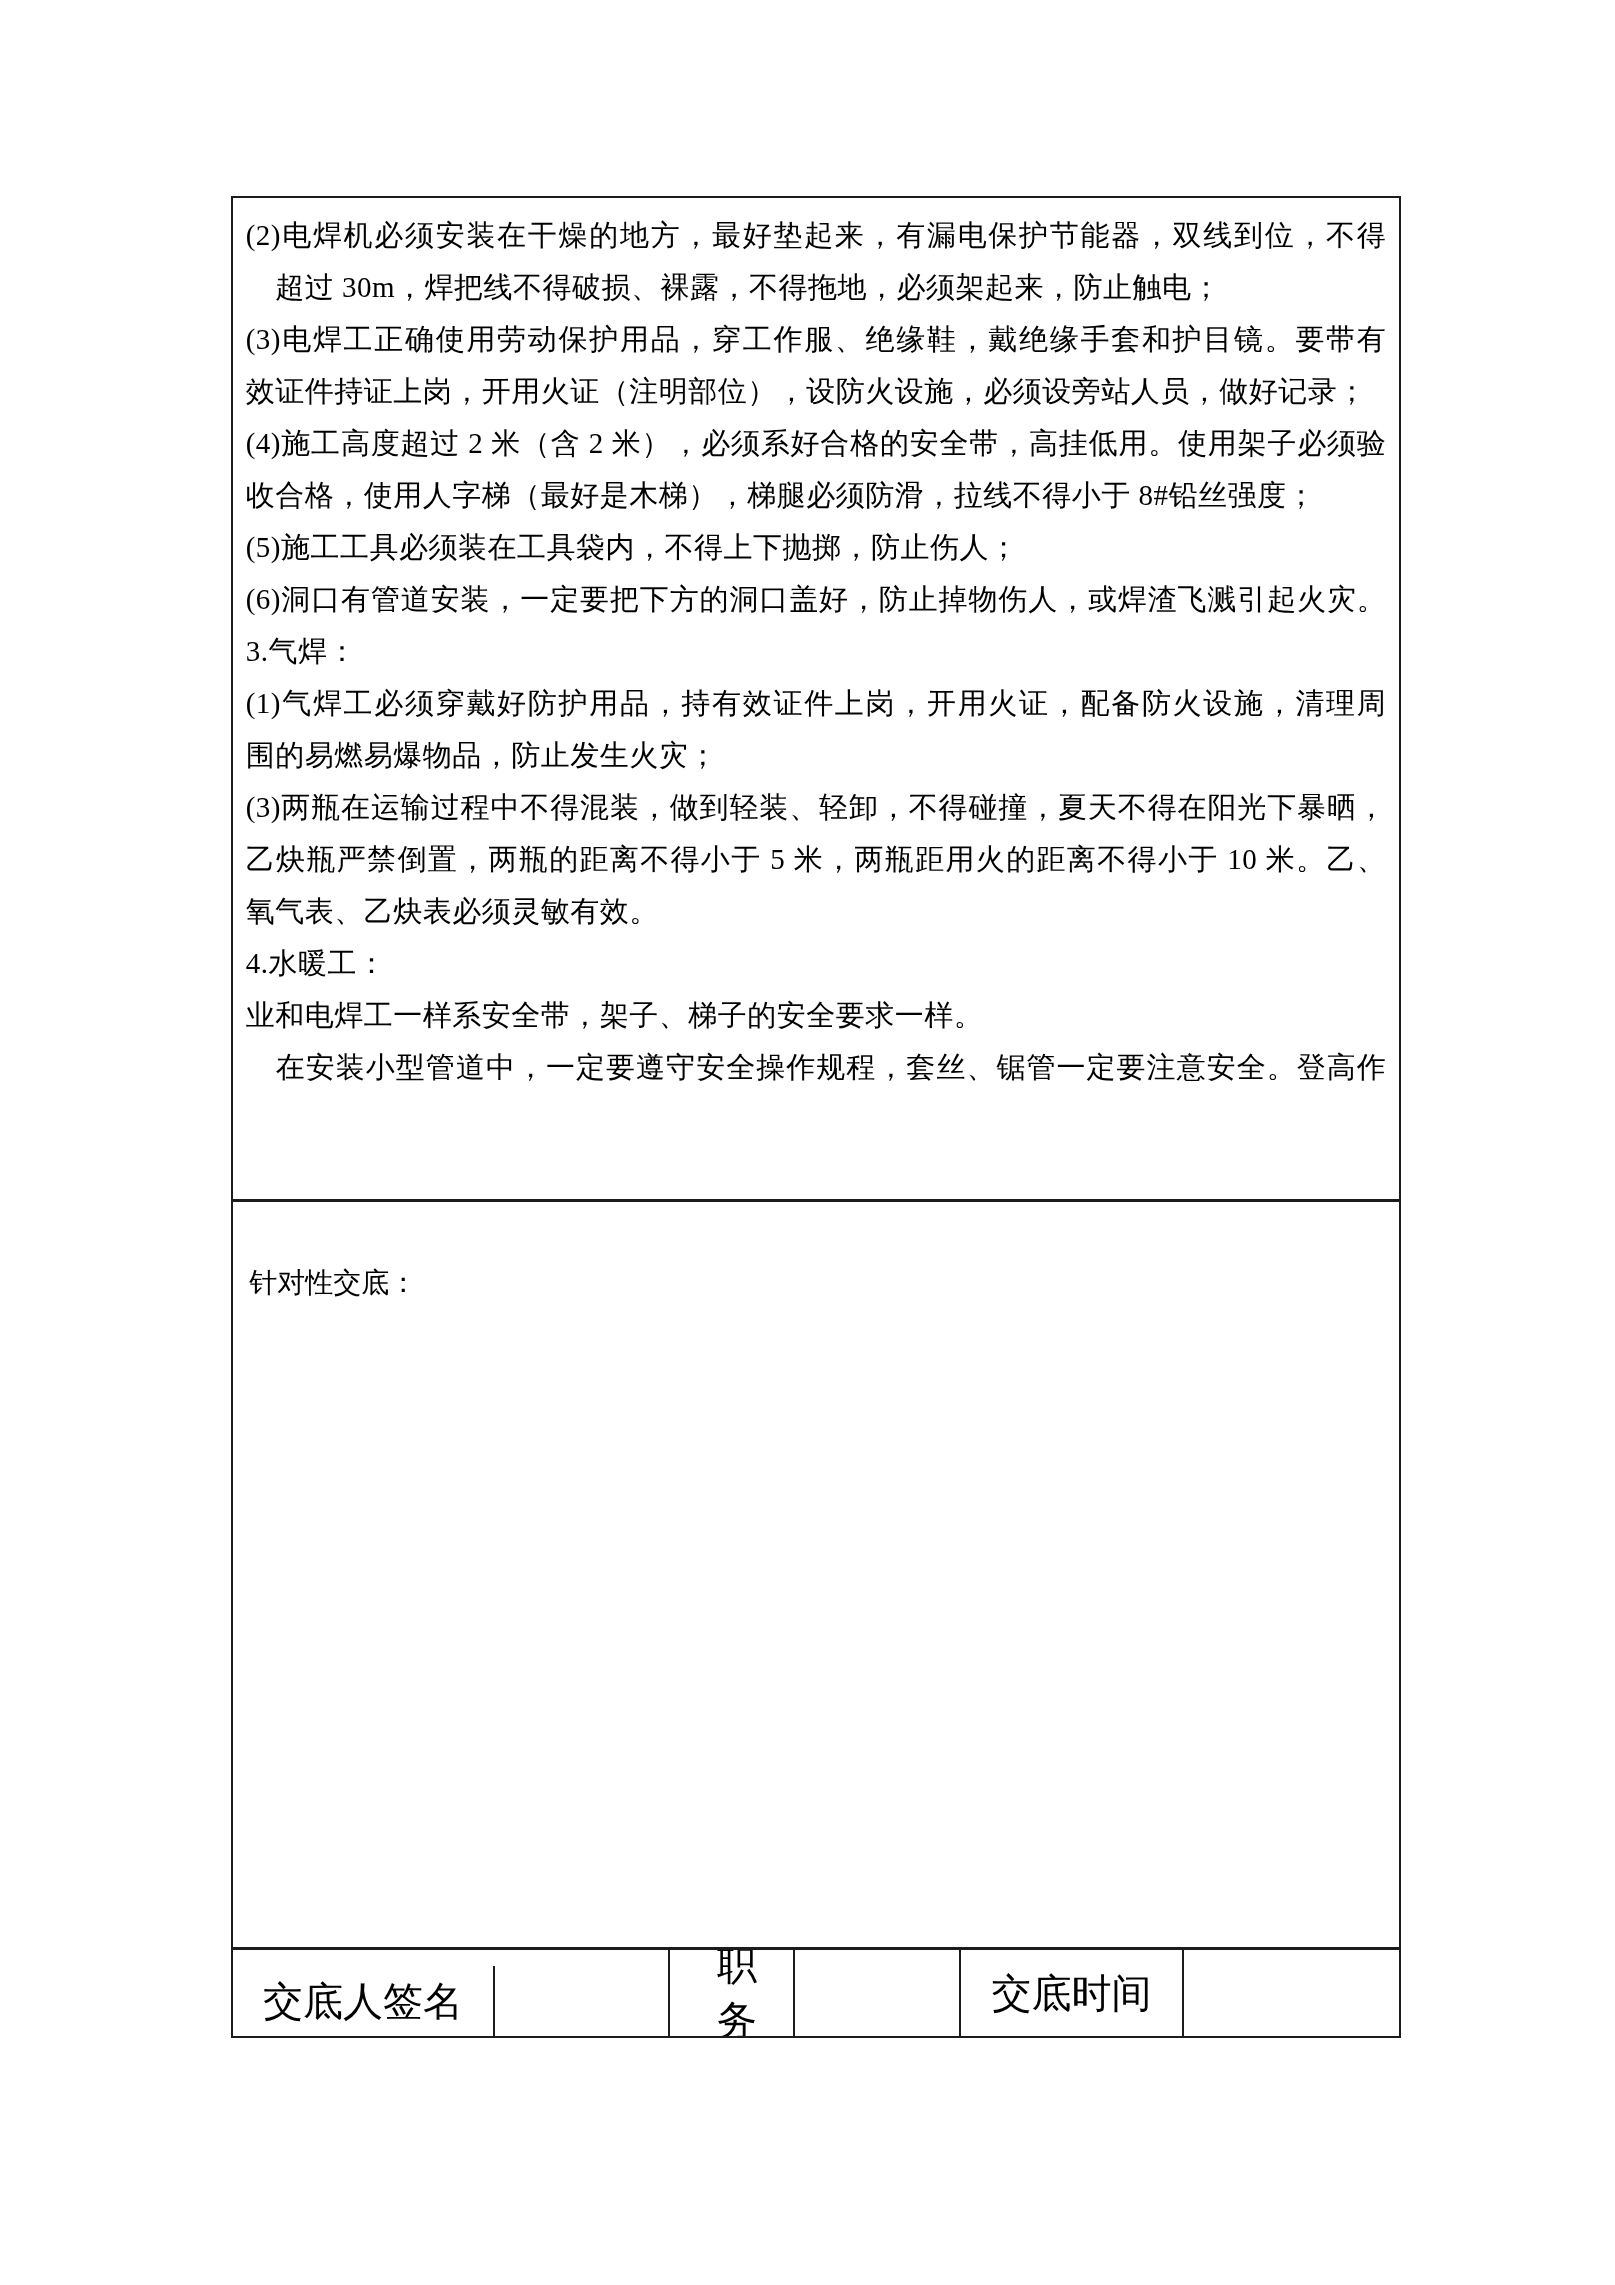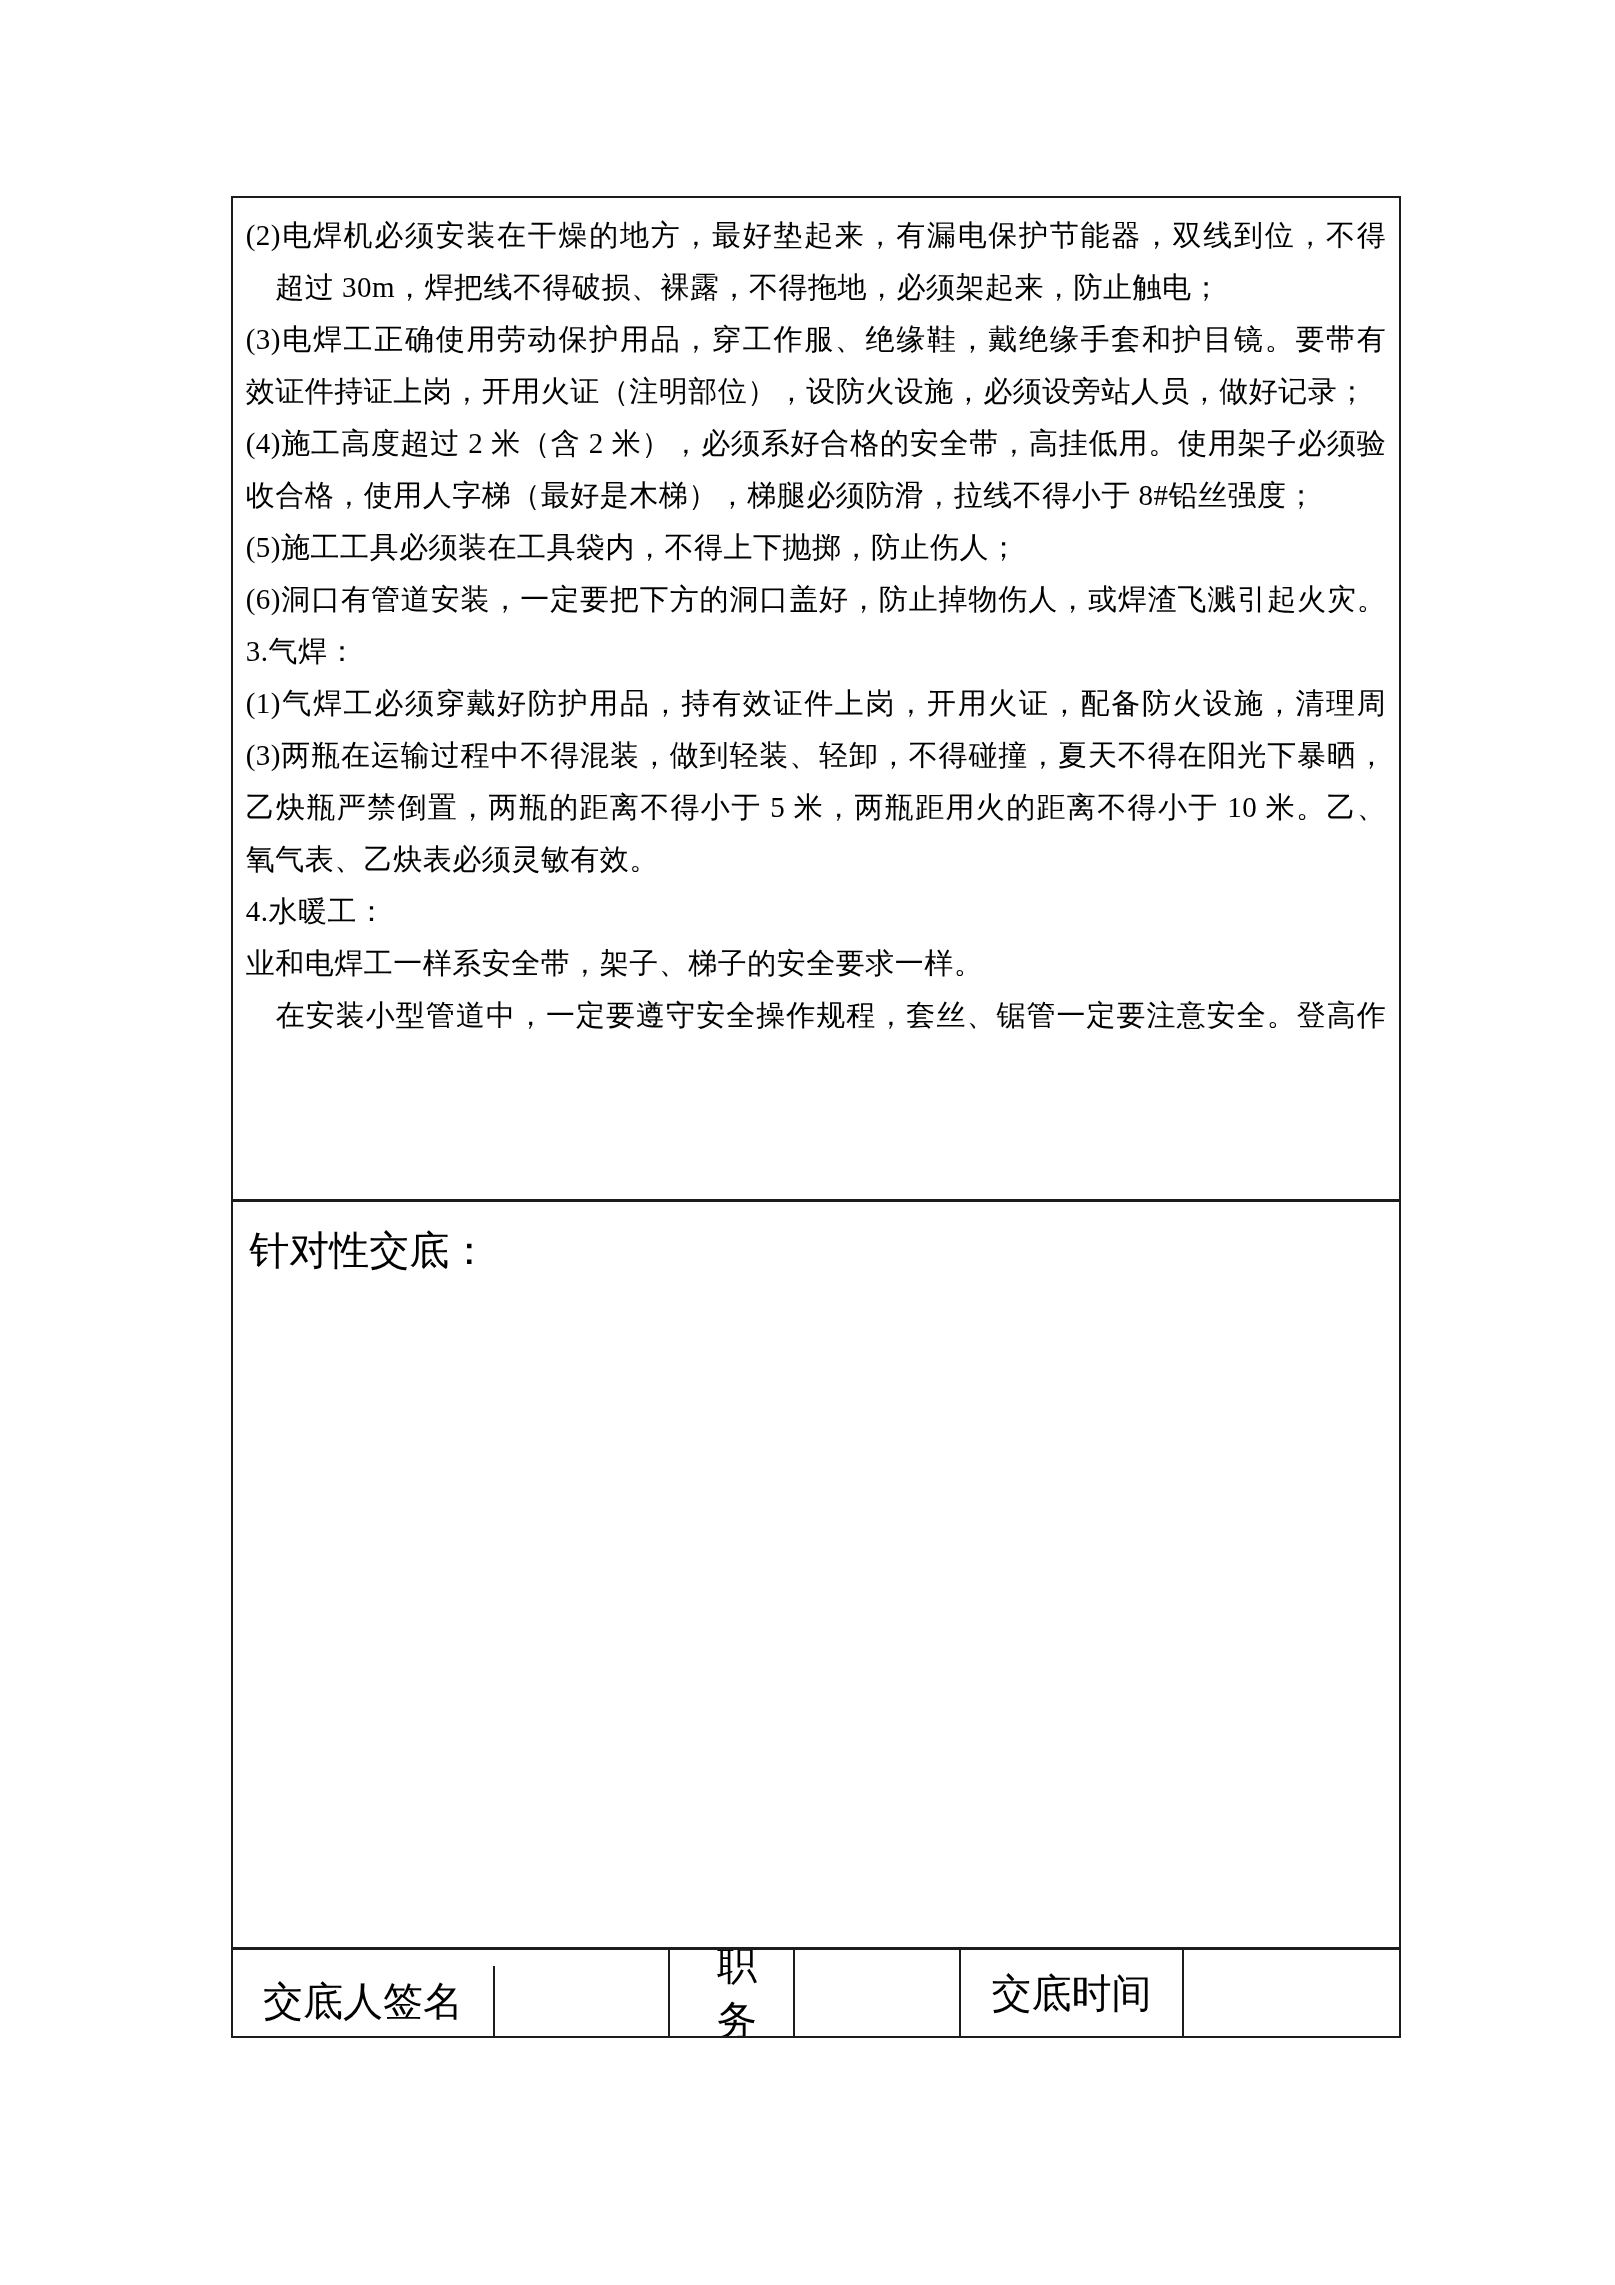--- a/index.html
+++ b/index.html
@@ -45,22 +45,23 @@
   }
   
   .section-targeted {
     box-sizing: border-box;
     height: 748px;
     border-bottom: 3.6px solid #1c1c1c;
     padding: 22px 16.3px 0 16.3px;
     overflow: hidden;
   }
   .targeted-label {
-    font-size: 40px;
+    font-size: 28px;
     line-height: 54px;
+    margin-top: 32px;
   }
   .targeted-blank {
     height: 633px;
   }
   
   .sign-row {
     box-sizing: border-box;
     height: 86px;
     display: flex;
     align-items: stretch;
@@ -91,20 +92,21 @@
       <div class="bline j">(2)电焊机必须安装在干燥的地方，最好垫起来，有漏电保护节能器，双线到位，不得</div>
       <div class="bline">　超过 30m，焊把线不得破损、裸露，不得拖地，必须架起来，防止触电；</div>
       <div class="bline j">(3)电焊工正确使用劳动保护用品，穿工作服、绝缘鞋，戴绝缘手套和护目镜。要带有</div>
       <div class="bline">效证件持证上岗，开用火证（注明部位），设防火设施，必须设旁站人员，做好记录；</div>
       <div class="bline j">(4)施工高度超过 2 米（含 2 米），必须系好合格的安全带，高挂低用。使用架子必须验</div>
       <div class="bline">收合格，使用人字梯（最好是木梯），梯腿必须防滑，拉线不得小于 8#铅丝强度；</div>
       <div class="bline">(5)施工工具必须装在工具袋内，不得上下抛掷，防止伤人；</div>
       <div class="bline j">(6)洞口有管道安装，一定要把下方的洞口盖好，防止掉物伤人，或焊渣飞溅引起火灾。</div>
       <div class="bline">3.气焊：</div>
       <div class="bline j">(1)气焊工必须穿戴好防护用品，持有效证件上岗，开用火证，配备防火设施，清理周</div>
+      <div class="bline">围的易燃易爆物品，防止发生火灾；</div>
       <div class="bline j">(3)两瓶在运输过程中不得混装，做到轻装、轻卸，不得碰撞，夏天不得在阳光下暴晒，</div>
       <div class="bline j">乙炔瓶严禁倒置，两瓶的距离不得小于 5 米，两瓶距用火的距离不得小于 10 米。乙、</div>
       <div class="bline">氧气表、乙炔表必须灵敏有效。</div>
       <div class="bline">4.水暖工：</div>
       <div class="bline">业和电焊工一样系安全带，架子、梯子的安全要求一样。</div>
       <div class="bline j">　在安装小型管道中，一定要遵守安全操作规程，套丝、锯管一定要注意安全。登高作</div>
     </div>
 
     <div class="section-targeted">
       <div class="targeted-label">针对性交底：</div>

